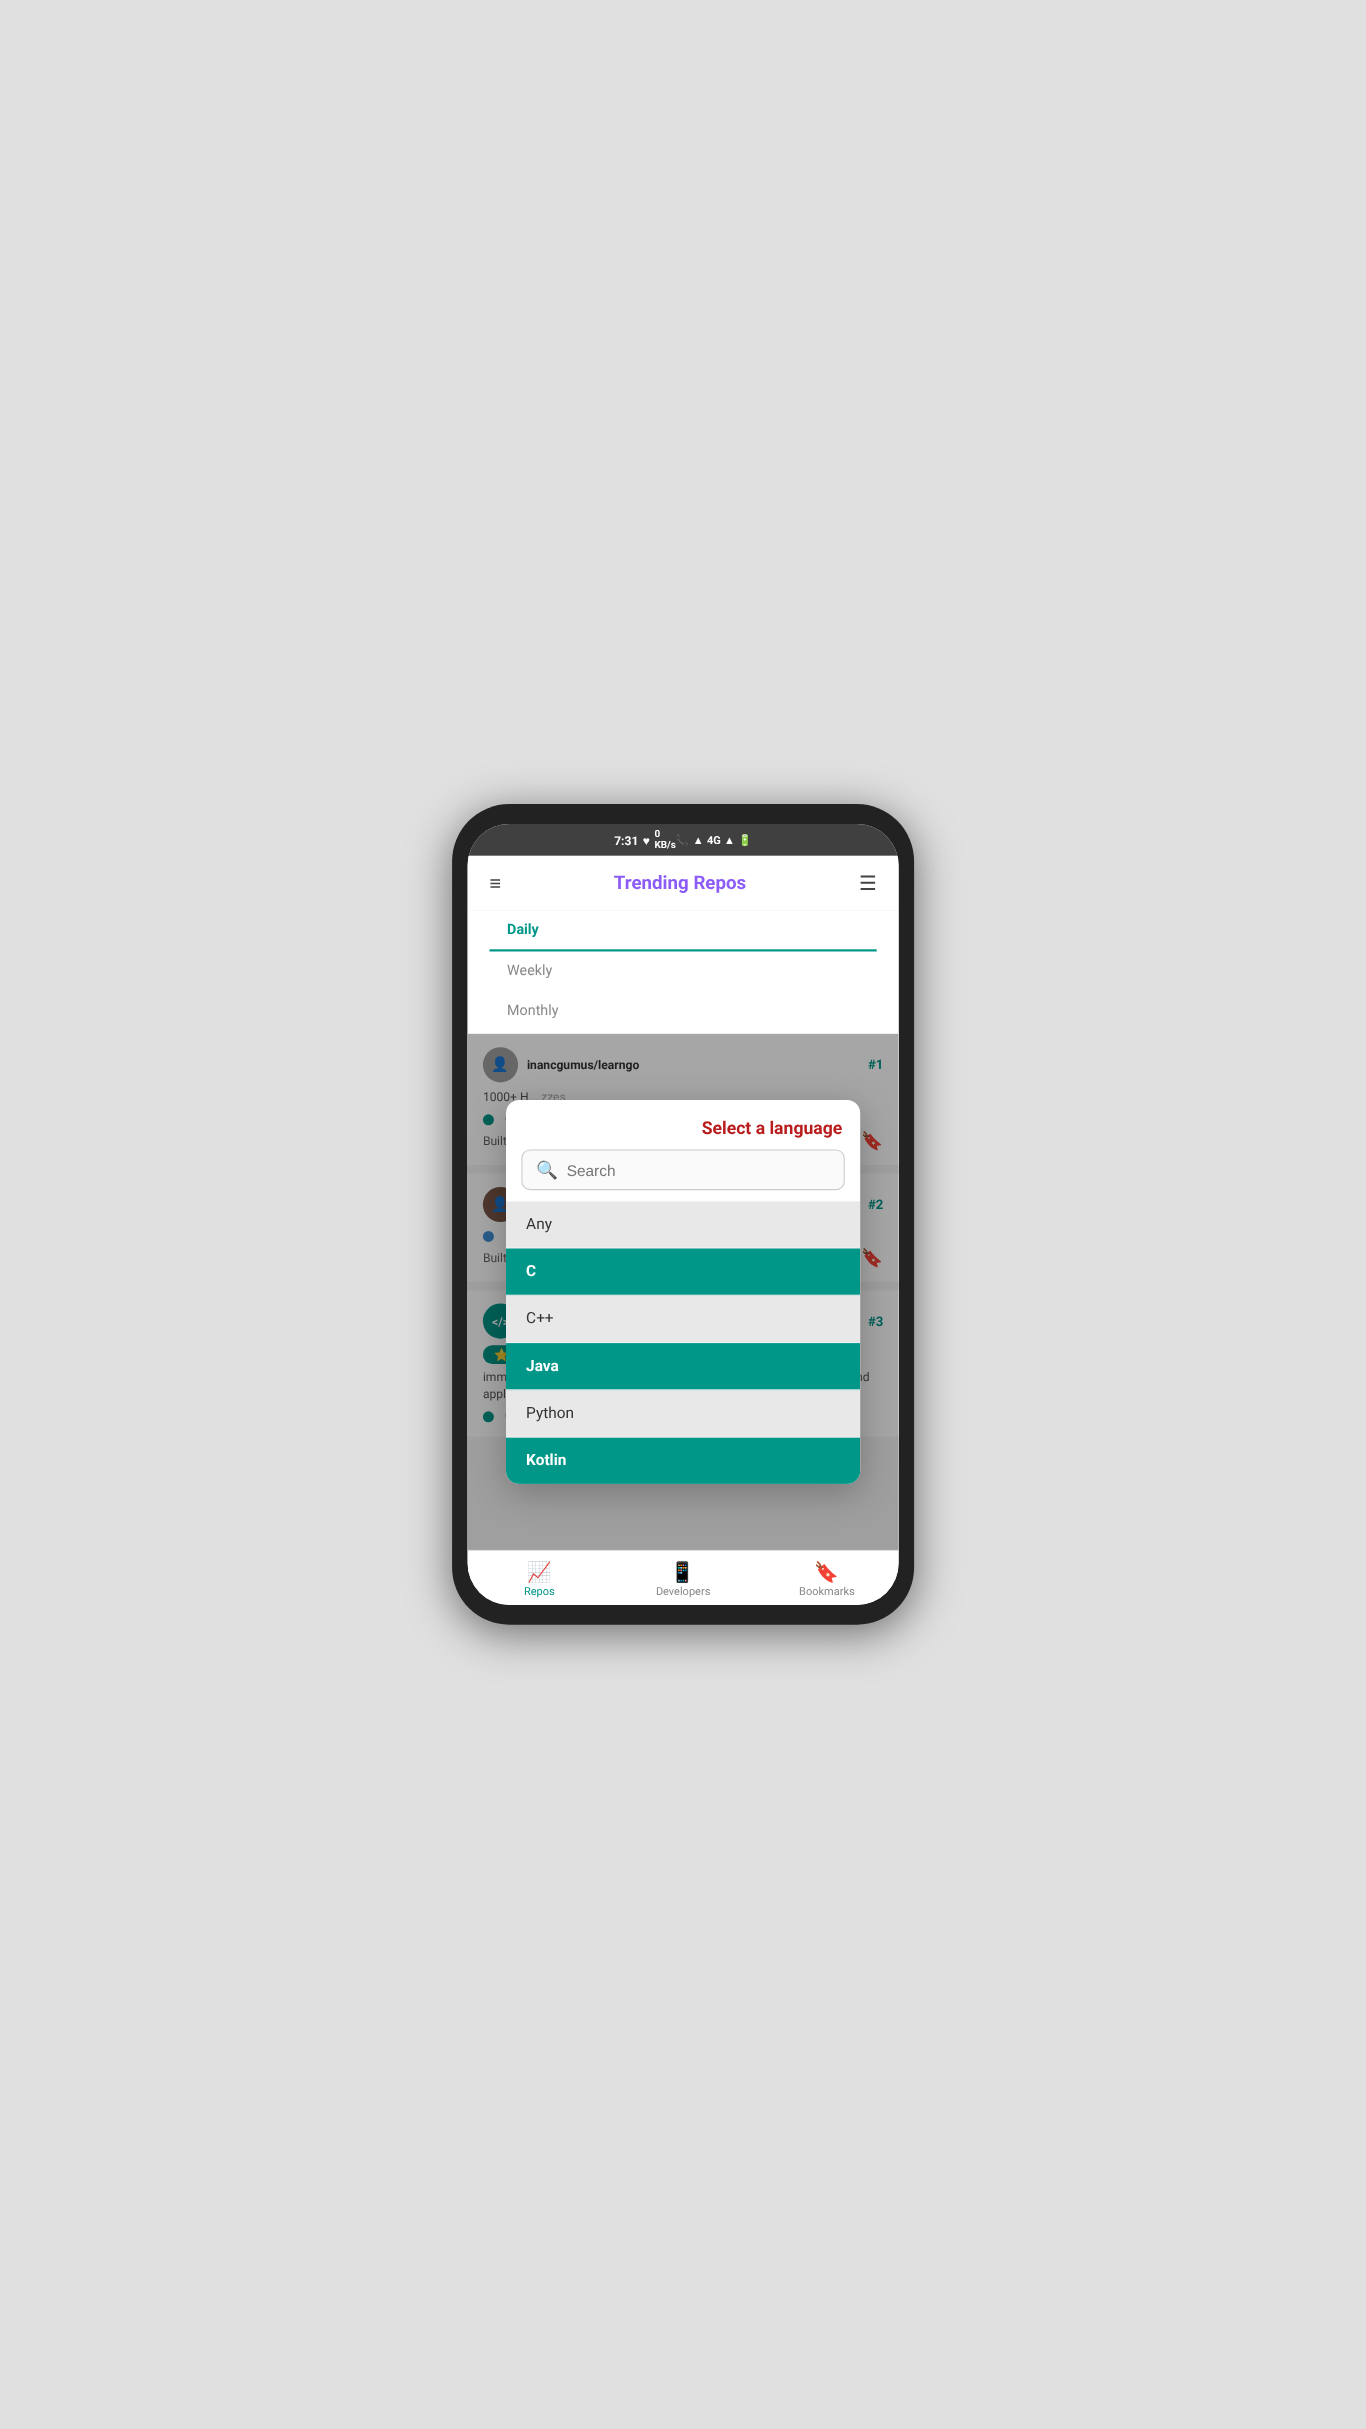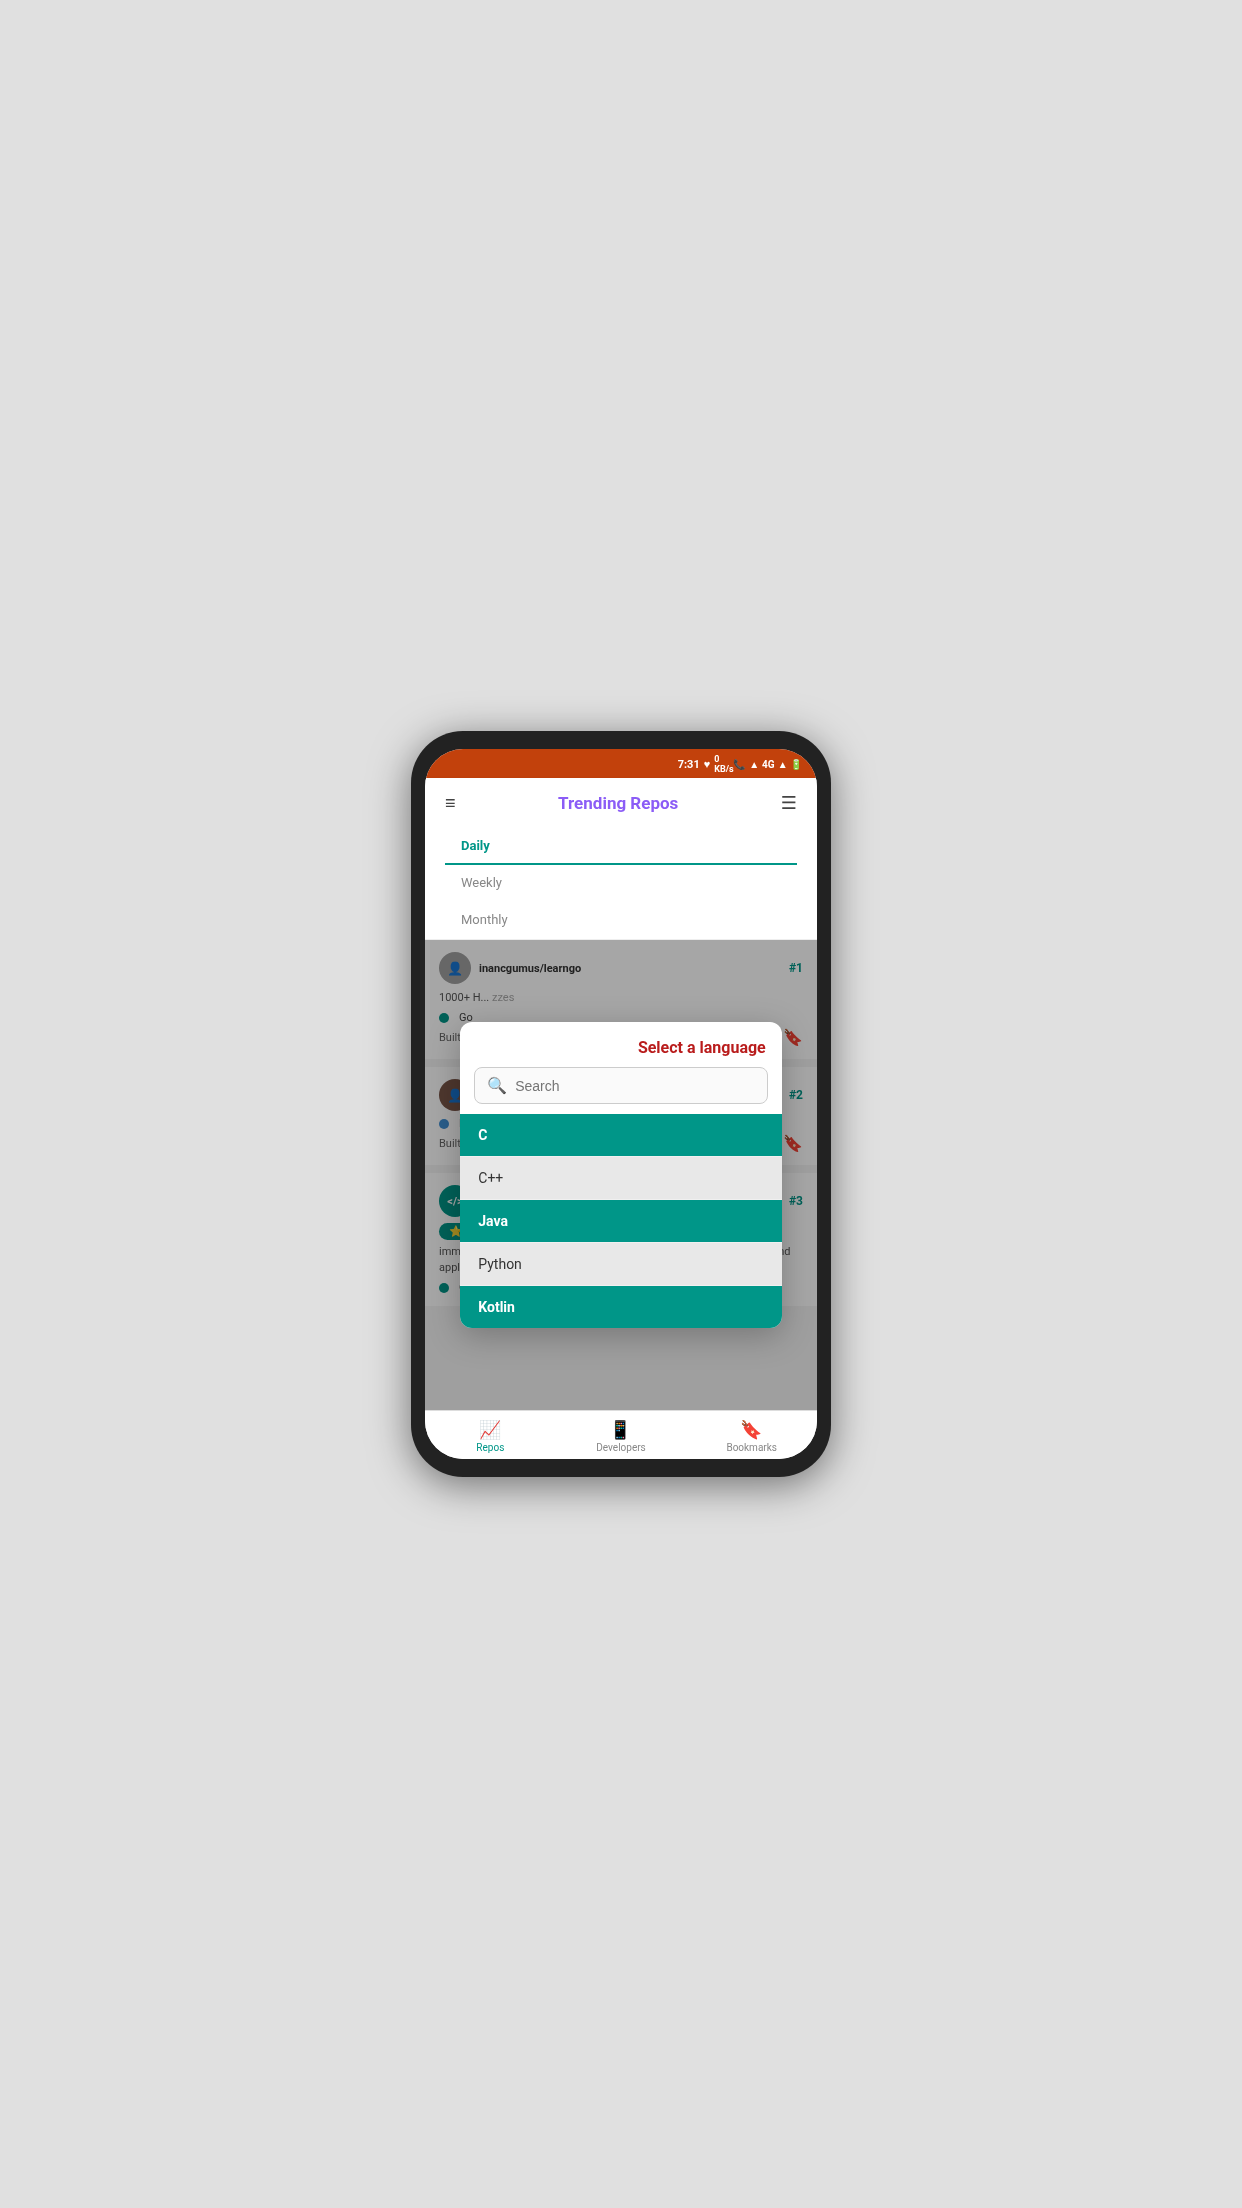--- a/index.html
+++ b/index.html
@@ -25,27 +25,27 @@
       height: 100%;
       background: #f0f0f0;
       border-radius: 38px;
       overflow: hidden;
       position: relative;
       display: flex;
       flex-direction: column;
     }
     
     .status-bar {
-      background: #c2410c;
+      background: #404040;
       color: white;
       font-size: 11px;
       font-weight: bold;
       padding: 5px 14px 4px 14px;
       display: flex;
-      justify-content: flex-end;
+      justify-content: center;
       align-items: center;
       flex-shrink: 0;
     }
     .status-left { display: flex; align-items: center; gap: 4px; }
     .status-right { display: flex; align-items: center; gap: 3px; font-size: 10px; }
     
     .app-bar {
       background: white;
       padding: 10px 16px;
       display: flex;
@@ -360,20 +360,21 @@
 
       <div class="overlay">
         <div class="modal">
           <div class="modal-title">Select a language</div>
           <div class="modal-search">
             <span class="search-icon-text">🔍</span>
             <input type="text" placeholder="Search" style="">
           </div>
           <div class="lang-list">
 
+          <div class="lang-item unselected">Any</div>
               <div class="lang-item selected">C</div>
               <div class="lang-item unselected">C++</div>
               <div class="lang-item selected">Java</div>
               <div class="lang-item unselected">Python</div>
               <div class="lang-item selected">Kotlin</div>
             </div>
         </div>
       </div>
     </div>
 

